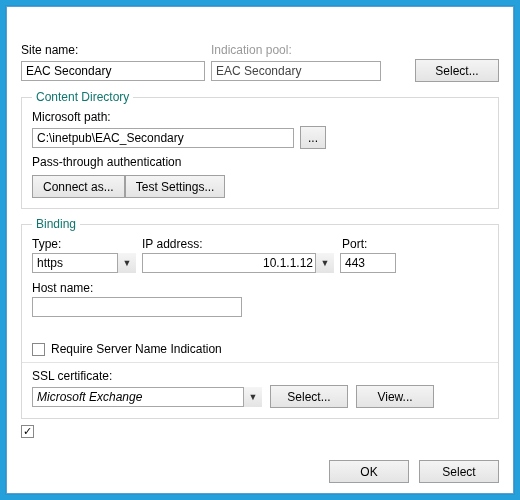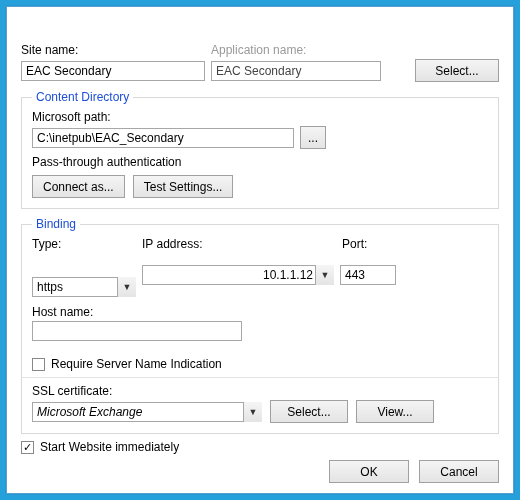--- a/index.html
+++ b/index.html
@@ -75,21 +75,21 @@
     box-sizing: border-box;
   }
   .btn.icon { min-width: 26px; width:26px; padding:0; }
   fieldset.group {
     border: 1px solid #d9d9d9;
     margin: 8px 0 6px 0;
     padding: 6px 10px 10px 10px;
   }
   fieldset.group > legend {
     padding: 0 4px;
-    color: #1d4ed8;
+    color: #0f766e;
   }
   .combo {
     position: relative;
   }
   .combo .arrow {
     position: absolute;
     right: 0; top: 0; bottom: 0;
     width: 18px;
     border-left: 1px solid #a7a7a7;
     display: flex; align-items:center; justify-content:center;
@@ -118,74 +118,74 @@
 <div class="window">
 
 
   <div class="client">
 
     <div class="row" style="gap:0;">
       <div style="flex:0 0 190px;">
         <div class="lbl">Site name:</div>
       </div>
       <div style="flex:0 0 190px;">
-        <div class="lbl dim">Application name:</div>
+        <div class="lbl dim">Indication pool:</div>
       </div>
     </div>
     <div class="row" style="gap:6px; margin-bottom:6px;">
       <input type="text" class="field" style="width: 184px;" value="EAC Secondary">
       <input type="text" class="field ro" readonly="" style="width: 170px;" value="EAC Secondary">
       <div style="flex:1"></div>
       <button class="btn" style="min-width:84px;">Select...</button>
     </div>
 
     <fieldset class="group">
       <legend>Content Directory</legend>
       <div class="lbl">Microsoft path:</div>
       <div class="row" style="gap:6px;">
         <input type="text" class="field" style="width: 262px;" value="C:\inetpub\EAC_Secondary">
         <button class="btn icon">...</button>
       </div>
       <div class="lbl" style="margin-top:6px;">Pass-through authentication</div>
-      <div class="row" style="gap:8px; margin-top:6px;">
+      <div class="row" style="margin-top:6px;">
         <button class="btn">Connect as...</button>
         <button class="btn">Test Settings...</button>
       </div>
     </fieldset>
 
     <fieldset class="group">
       <legend>Binding</legend>
 
       <div class="row">
         <div style="width:110px;">
             <div class="lbl">Type:</div>
           </div>
         <div style="width:200px;">
             <div class="lbl">IP address:</div>
           </div>
         <div>
             <div class="lbl">Port:</div>
           </div>
       </div>
       <div class="row" style="gap:6px;">
-        <div class="combo" style="width:104px;margin-top:24px;">
+        <div class="combo" style="width:104px;">
           <input type="text" class="field" style="width: 100%; padding-right: 20px;" readonly="" value="https">
           <div class="arrow">▼</div>
         </div>
         <div class="combo" style="width:192px;">
           <input type="text" class="field" style="width: 100%; padding-right: 20px; text-align: right;" value="10.1.1.12">
           <div class="arrow">▼</div>
         </div>
         <input type="text" class="field" style="width: 56px;" value="443">
       </div>
 
       <div class="lbl" style="margin-top:8px;">Host name:</div>
       <input type="text" class="field" style="width: 210px;" value="">
 
-      <div class="row" style="margin-top:16px; align-items:flex-end;">
+      <div class="row" style="margin-top:25px; align-items:flex-end;">
         <span class="check"></span>
         <span>Require Server Name Indication</span>
       </div>
 
       <div class="hr"></div>
 
       <div class="lbl">SSL certificate:</div>
       <div class="row" style="gap:8px;">
         <div class="combo" style="width:230px;font-style:italic;">
           <input type="text" class="field" style="width: 100%; padding-right: 20px;" readonly="" value="Microsoft Exchange">
@@ -193,22 +193,21 @@
         </div>
         <button class="btn" style="min-width:78px;">Select...</button>
         <button class="btn" style="min-width:78px;">View...</button>
       </div>
     </fieldset>
 
     <div class="row" style="margin-top:4px; align-items:center;">
       <span class="check">
           <span>✓</span>
         </span>
-      <span>Start Website immediately</span>
     </div>
 
     <div class="footer">
       <button class="btn" style="min-width:80px;">OK</button>
-      <button class="btn" style="min-width:80px;">Cancel</button>
+      <button class="btn" style="min-width:80px;">Select</button>
     </div>
 
   </div>
 </div>
 
 </body></html>

